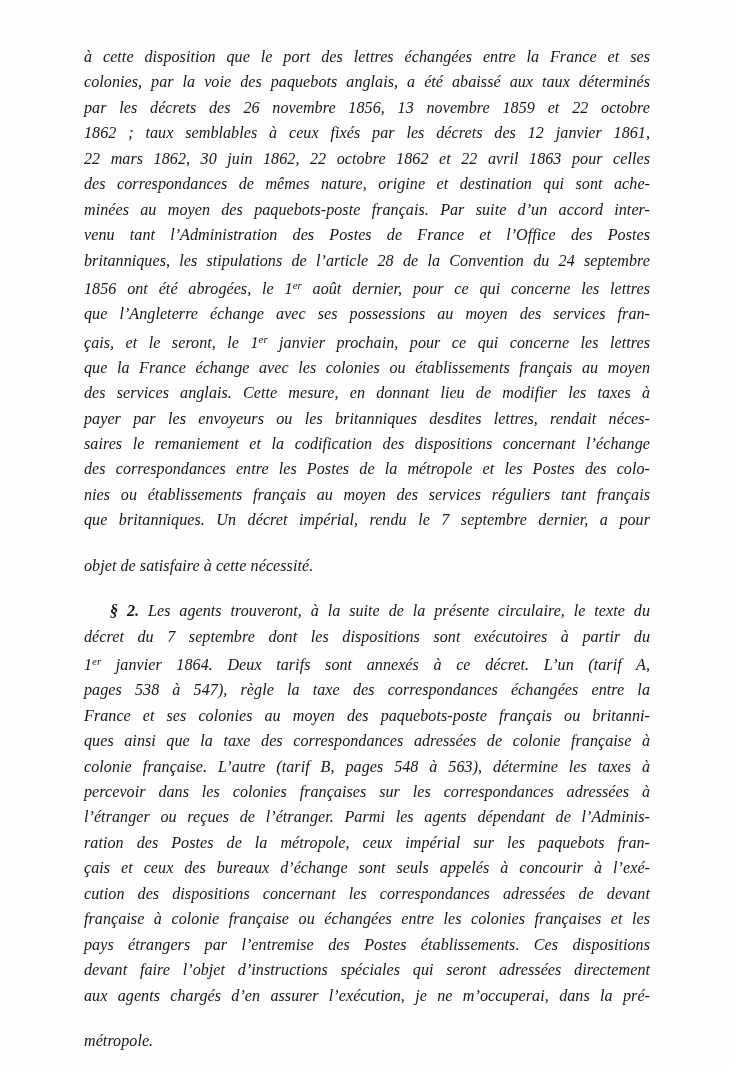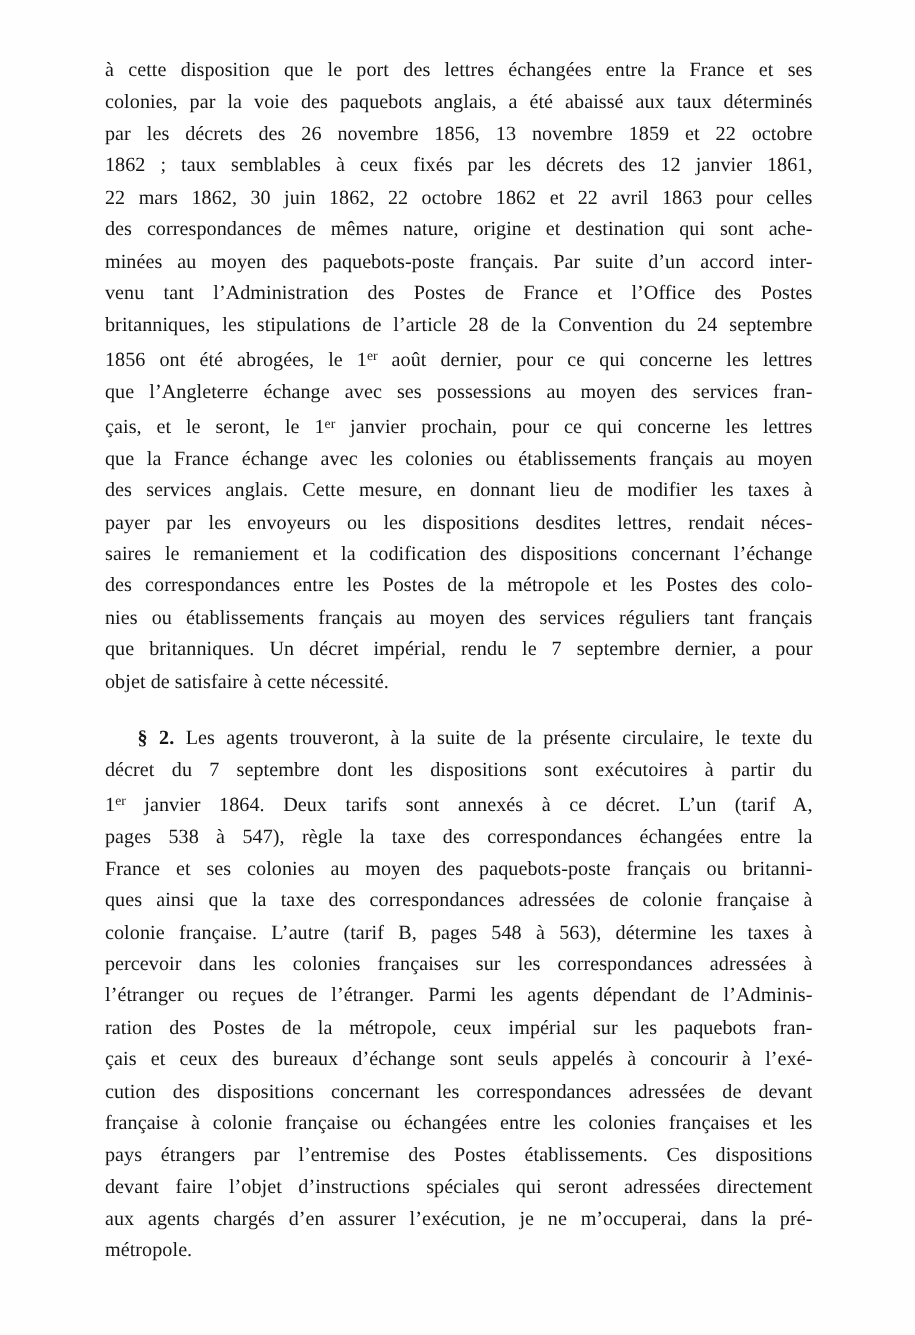--- a/index.html
+++ b/index.html
@@ -37,31 +37,33 @@
   }
   
   .line {
     display: block;
     font-size: 16.1px;
     line-height: 25.45px;
     letter-spacing: 0.05px;
     white-space: pre;
     text-align: left;
     color: #151515;
+    font-style: italic;
   }
   
   .line.justify {
     white-space: normal;
     text-align: justify;
     text-align-last: justify;
   }
   .line.last {
     white-space: pre;
     text-align: left;
     text-align-last: left;
+    margin-top: 20px;
   }
   .line.indent {
     padding-left: 26px;
     box-sizing: border-box;
   }
   .sup {
     font-size: 0.68em;
     vertical-align: 0.42em;
     letter-spacing: 0;
   }
@@ -82,21 +84,21 @@
         <div class="line justify">22 mars 1862, 30 juin 1862, 22 octobre 1862 et 22 avril 1863 pour celles</div>
         <div class="line justify">des correspondances de mêmes nature, origine et destination qui sont ache-</div>
         <div class="line justify">minées au moyen des paquebots-poste français. Par suite d’un accord inter-</div>
         <div class="line justify">venu tant l’Administration des Postes de France et l’Office des Postes</div>
         <div class="line justify">britanniques, les stipulations de l’article 28 de la Convention du 24 septembre</div>
         <div class="line justify">1856 ont été abrogées, le 1<span class="sup">er</span> août dernier, pour ce qui concerne les lettres</div>
         <div class="line justify">que l’Angleterre échange avec ses possessions au moyen des services fran-</div>
         <div class="line justify">çais, et le seront, le 1<span class="sup">er</span> janvier prochain, pour ce qui concerne les lettres</div>
         <div class="line justify">que la France échange avec les colonies ou établissements français au moyen</div>
         <div class="line justify">des services anglais. Cette mesure, en donnant lieu de modifier les taxes à</div>
-        <div class="line justify">payer par les envoyeurs ou les dispositions desdites lettres, rendait néces-</div>
+        <div class="line justify">payer par les envoyeurs ou les britanniques desdites lettres, rendait néces-</div>
         <div class="line justify">saires le remaniement et la codification des dispositions concernant l’échange</div>
         <div class="line justify">des correspondances entre les Postes de la métropole et les Postes des colo-</div>
         <div class="line justify">nies ou établissements français au moyen des services réguliers tant français</div>
         <div class="line justify">que britanniques. Un décret impérial, rendu le 7 septembre dernier, a pour</div>
         <div class="line last">objet de satisfaire à cette nécessité.</div>
       </div>
     <div class="para">
         <div class="line justify indent"><span class="sect">§ 2.</span> Les agents trouveront, à la suite de la présente circulaire, le texte du</div>
         <div class="line justify">décret du 7 septembre dont les dispositions sont exécutoires à partir du</div>
         <div class="line justify">1<span class="sup">er</span> janvier 1864. Deux tarifs sont annexés à ce décret. L’un (tarif A,</div>

